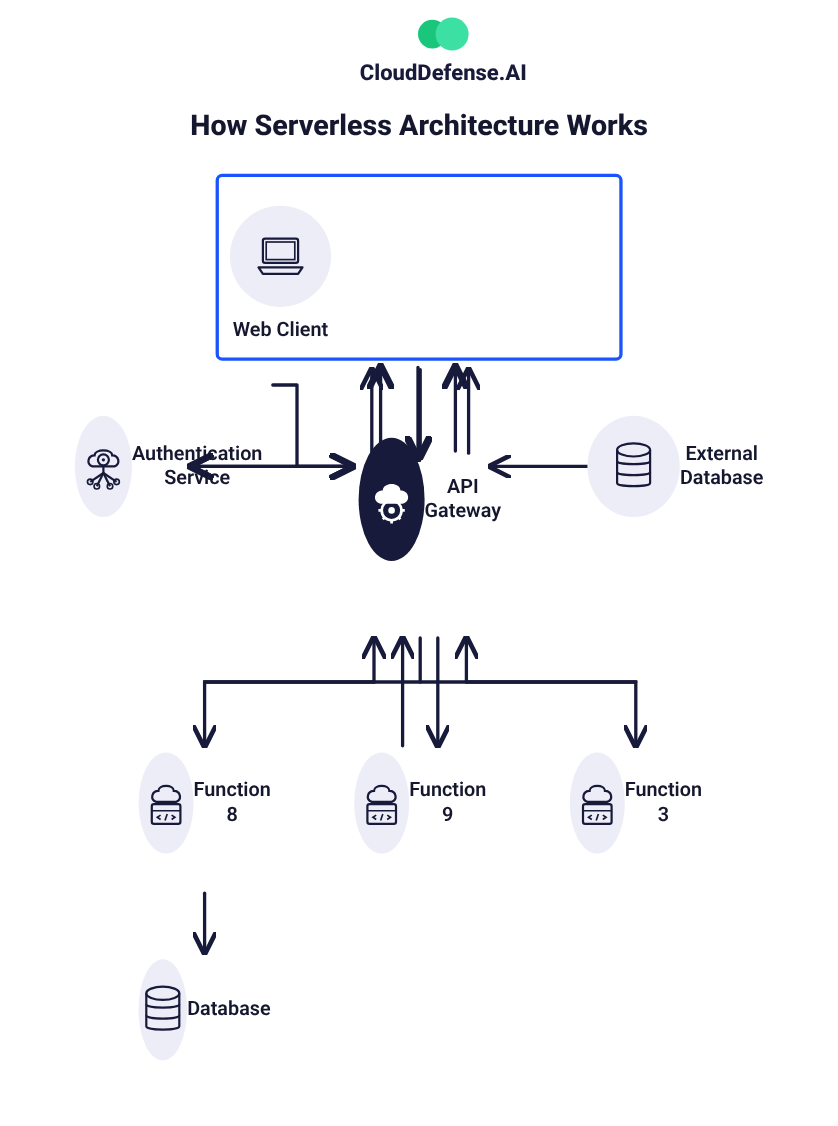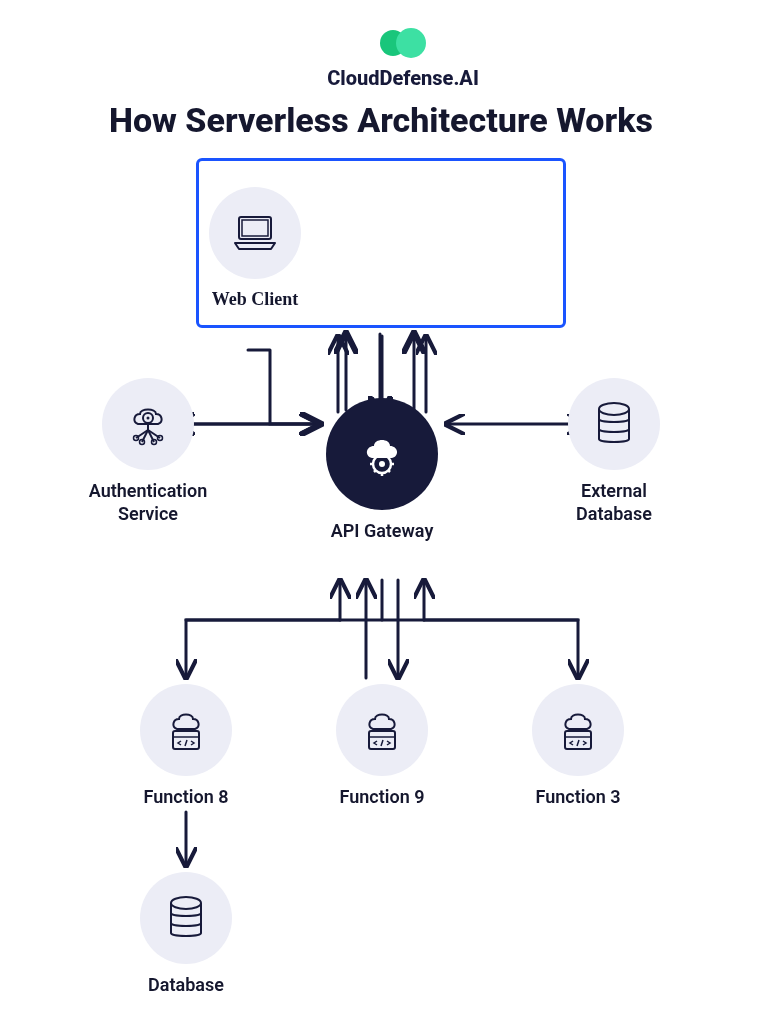--- a/index.html
+++ b/index.html
@@ -6,21 +6,21 @@
   body {
     font-family: -apple-system, BlinkMacSystemFont, "Segoe UI", Roboto, Helvetica, Arial, sans-serif;
     background: #fff;
     width: 762px;
     height: 1024px;
     position: relative;
     color: #171a3a;
   }
   .logo-wrap {
     position: absolute;
-    top: 28px; left: 0; right: 0;
+    top: 16px; left: 0; right: 0;
     text-align: center;
     padding-left: 44px;
   }
   .logo-bubbles {
     display: inline-block;
     position: relative;
     width: 50px; height: 30px;
     margin-bottom: 4px;
   }
   .logo-bubbles .b1 {
@@ -33,39 +33,38 @@
   }
   .logo-text {
     font-weight: 800;
     font-size: 20px;
     color: #171a3a;
   }
   .diagram-title {
     position: absolute;
     top: 100px; left: 0; right: 0;
     text-align: center;
-    font-size: 34px;
+    font-size: 26px;
     font-weight: 800;
     color: #15172e;
   }
 
   .node-circle {
     width: 92px; height: 92px;
     border-radius: 50%;
     background: #ecedf6;
     display: flex; align-items: center; justify-content: center;
   }
   .node-circle.dark { background: #171a3a; }
 
   .node {
     position: absolute;
     display: flex;
-    flex-direction: column;
+    flex-direction: row;
     align-items: center;
-    gap: 10px;
   }
   .node .label {
     font-size: 18px;
     font-weight: 600;
     color: #15172e;
     text-align: center;
     line-height: 1.25;
     white-space: pre-line;
   }
 
@@ -76,21 +75,20 @@
     left: 196px;
     width: 370px;
     height: 170px;
     border: 3px solid #1a54ff;
     border-radius: 6px;
     display: flex;
     align-items: center;
     justify-content: space-between;
     gap: 50px;
     padding: 10px 10px 0;
-    font-family: Liberation Serif, serif;
   }
   .client-item { display: flex; flex-direction: column; align-items: center; gap: 10px; }
   .client-item .label { font-size: 18px; font-weight: 600; color: #15172e; }
 
   
   .auth-node   { top: 378px; left: 68px;  width: 160px; }
   .extdb-node  { top: 378px; left: 534px; width: 160px; }
   .api-node    { top: 398px; left: 326px; width: 112px; align-items: center; }
   .api-node .node-circle { width: 112px; height: 112px; }
   .fn1-node    { top: 684px; left: 126px; width: 120px; }

